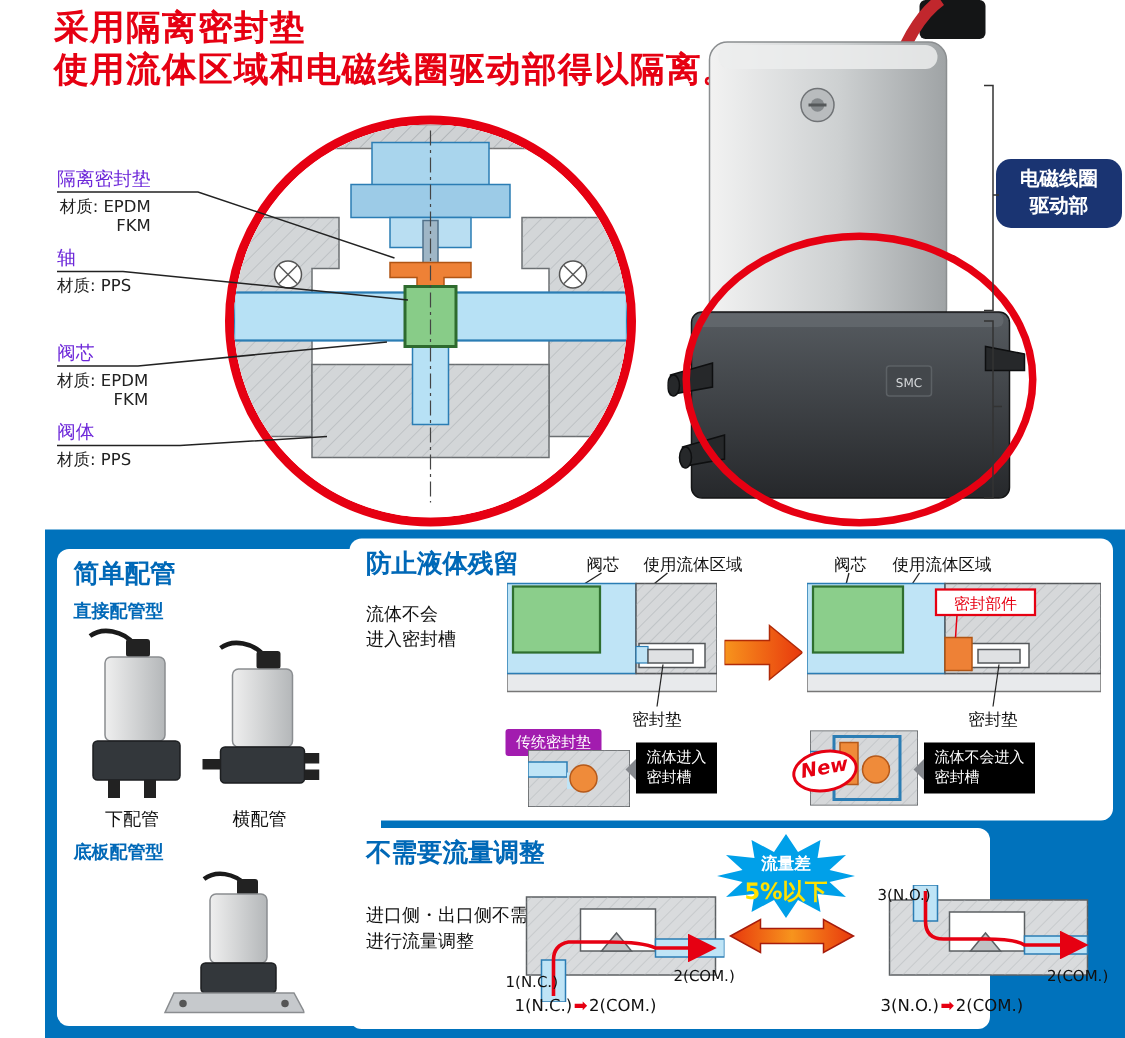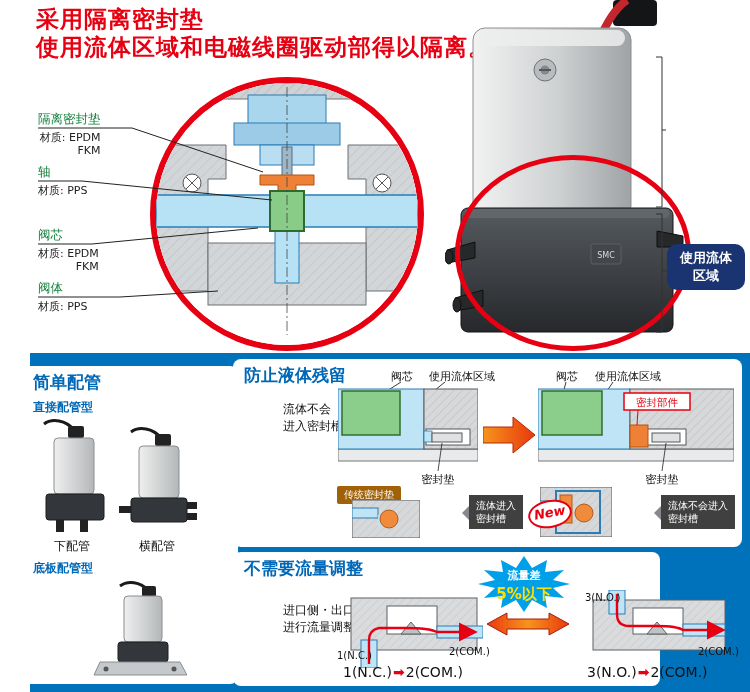--- a/index.html
+++ b/index.html
@@ -3,59 +3,59 @@
 <meta charset="utf-8">
 <style>
   html,body{margin:0;padding:0;}
   .page{position:relative;width:750px;height:692px;background:#fff;overflow:hidden;
         font-family:"DejaVu Sans","Liberation Sans",sans-serif;color:#111;}
   
   .headline{position:absolute;left:36px;top:5px;color:#e60012;font-weight:bold;font-size:23px;line-height:28px;letter-spacing:1px;}
   
   .blue-bg{position:absolute;left:30px;top:353px;right:0;bottom:0;background:#0072bc;}
   .panel{position:absolute;background:#fff;border-radius:8px;}
-  .panel-piping{left:22px;top:366px;width:216px;height:318px;}
+  .panel-piping{left:38px;top:366px;width:216px;height:318px;}
   .panel-residue{left:233px;top:359px;width:509px;height:188px;}
   .panel-flow{left:233px;top:552px;width:427px;height:134px;}
   .p-title{position:absolute;left:11px;top:5px;color:#0068b7;font-weight:bold;font-size:17px;}
   .p-sub{position:absolute;color:#0068b7;font-weight:bold;font-size:12px;text-align:center;}
-  .body-text{position:absolute;font-size:12px;color:#111;line-height:17px;margin-left:39px;}
+  .body-text{position:absolute;font-size:12px;color:#111;line-height:17px;}
   
   .cutaway{position:absolute;left:150px;top:77px;width:274px;height:274px;border:6px solid #e60012;
            border-radius:50%;overflow:hidden;background:#fff;box-sizing:border-box;}
   .callout{position:absolute;}
-  .c-label{font-size:12.5px;color:#15803d;margin-bottom:3px;}
+  .c-label{font-size:12.5px;color:#6d28d9;margin-bottom:3px;}
   .c-mat{font-size:11px;color:#222;line-height:13px;text-align:right;}
   .c-ind{padding-left:22px;}
   .leader-overlay{position:absolute;left:0;top:0;width:750px;height:355px;pointer-events:none;z-index:50;}
   
   .product{position:absolute;left:445px;top:0;width:240px;height:345px;z-index:1;}
   .highlight-ellipse{position:absolute;left:455px;top:155px;width:236px;height:196px;
            border:5px solid #e60012;border-radius:50%;z-index:2;box-sizing:border-box;}
   .navy{position:absolute;background:#1a3472;color:#fff;font-weight:bold;font-size:13px;line-height:18px;
         text-align:center;border-radius:10px;padding:5px 6px;z-index:3;}
   .navy-1{left:664px;top:106px;width:72px;}
   .navy-2{left:667px;top:244px;width:66px;}
   
   .mini{position:absolute;}
   .mini-cap{position:absolute;top:172px;font-size:12px;text-align:center;color:#111;}
   
   .diag{position:absolute;}
   .diag-label{position:absolute;font-size:11px;color:#111;}
   .res-lines{position:absolute;left:0;top:0;width:509px;height:188px;pointer-events:none;}
-  .dark-tag{position:absolute;background:#a16207;color:#fff;font-size:10px;padding:2px 7px;border-radius:2px;}
-  .note{position:absolute;background:#404040;color:#fff;font-size:10px;line-height:13px;padding:4px 7px;margin-left:45px;}
+  .dark-tag{position:absolute;background:#a21caf;color:#fff;font-size:10px;padding:2px 7px;border-radius:2px;}
+  .note{position:absolute;background:#000000;color:#fff;font-size:10px;line-height:13px;padding:4px 7px;}
   .note::before{content:"";position:absolute;left:-7px;top:11px;border:7px solid transparent;
         border-right:7px solid #85888d;border-left:0;}
   .new-badge{position:absolute;left:295px;top:141px;width:40px;height:24px;background:#fff;
         border:2px solid #e60012;border-radius:50%;color:#e60012;font-weight:bold;font-style:italic;
         font-size:13px;line-height:22px;text-align:center;transform:rotate(-10deg);z-index:4;box-sizing:content-box;}
   
   .port-label{position:absolute;font-size:10px;color:#111;z-index:3;}
-  .flow-caption{position:absolute;top:112px;font-size:14px;color:#111;z-index:3;white-space:nowrap;text-align:right;}
+  .flow-caption{position:absolute;top:112px;font-size:11px;color:#111;z-index:3;white-space:nowrap;text-align:right;}
   .red-arrow-glyph{color:#e60012;font-weight:bold;padding:0 1px;}
 </style>
 </head>
 <body>
 
 <div class="page">
 
   <div class="headline">
     <div>采用隔离密封垫</div>
     <div>使用流体区域和电磁线圈驱动部得以隔离。</div>
@@ -146,23 +146,23 @@
         <polygon points="2,250 30,242 30,258 2,263"></polygon>
           <ellipse cx="4" cy="257" rx="4" ry="7"></ellipse>
         <polygon points="10,298 38,290 38,306 10,311"></polygon>
           <ellipse cx="12" cy="305" rx="4" ry="7"></ellipse>
         <polygon points="238,236 212,231 212,247 238,247"></polygon>
       </g>
     </svg>
   </div>
   <div class="highlight-ellipse"></div>
 
-  <div class="navy navy-2">
-    <div>使用流体</div>
-    <div>区域</div>
+  <div class="navy navy-1">
+    <div>电磁线圈</div>
+    <div>驱动部</div>
   </div>
 
   <svg class="leader-overlay">
     <g fill="none" stroke="#222" stroke-width="1">
       <polyline points="38,128 132,128 263,172"></polyline>
       <polyline points="38,181 82,181 272,200"></polyline>
       <polyline points="38,244 92,244 258,228"></polyline>
       <polyline points="38,297 120,297 218,291"></polyline>
     </g>
     <g fill="none" stroke="#333" stroke-width="1">

